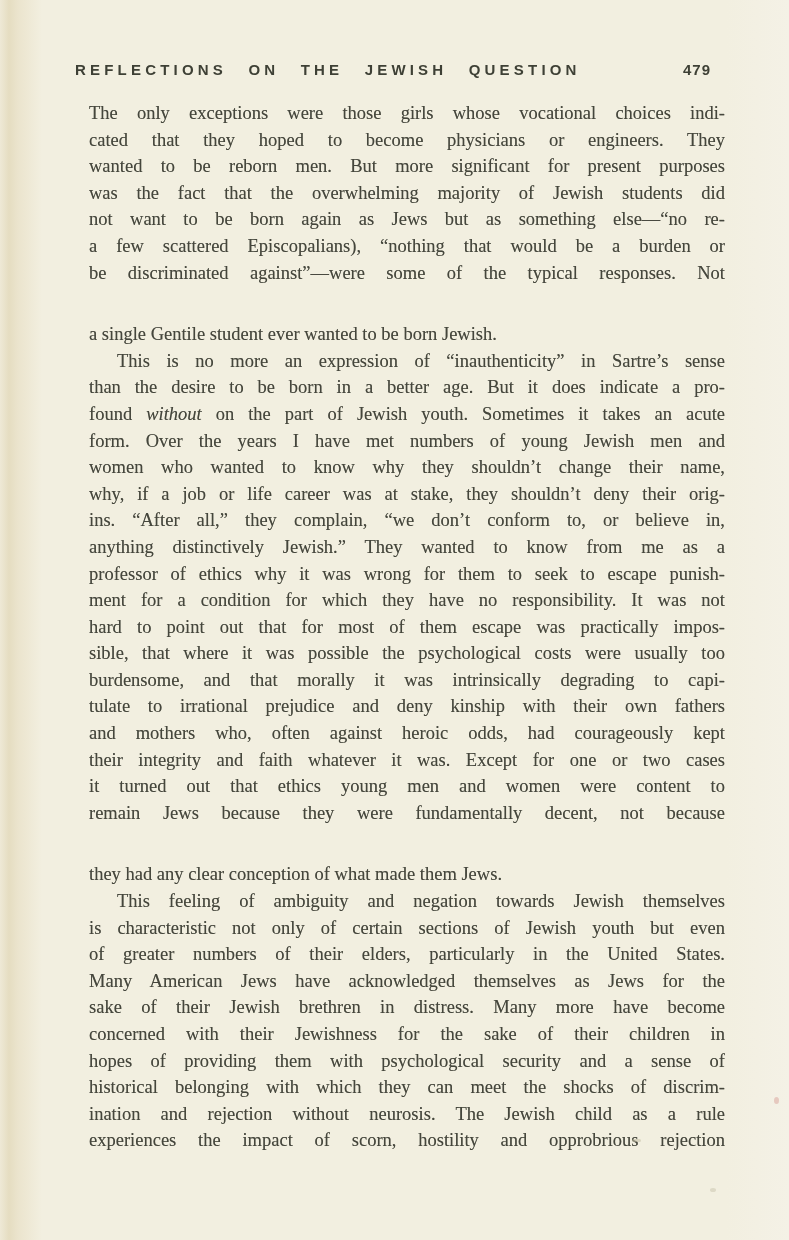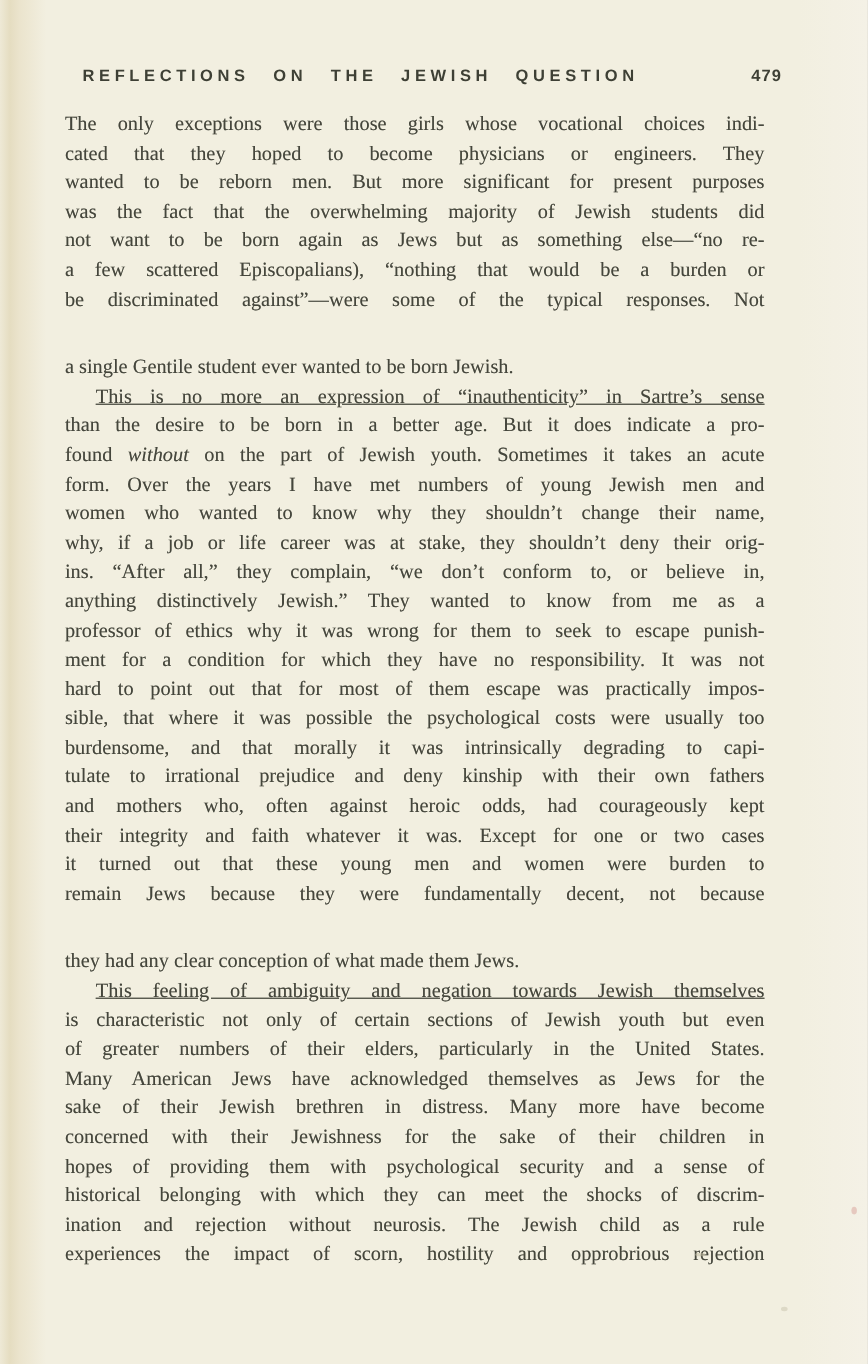--- a/index.html
+++ b/index.html
@@ -39,38 +39,37 @@
     letter-spacing:4.2px;
     word-spacing:13px;
   }
   .head-page{
     font-size:15px;
     letter-spacing:1px;
     margin-left:48px;
   }
   .body-text{
     position:absolute;
-    left:59px;top:100px;
+    left:89px;top:100px;
     width:636px;
     color:var(--ink);
     font-size:18.5px;
     line-height:26.6px;
     text-shadow:0 0 0.6px rgba(69,70,60,0.45);
   }
   .line{
     text-align:justify;
     text-align-last:justify;
   }
   .line.line-last{
     text-align-last:left;
     margin-top:35px;
   }
   .line.indent{
     text-indent:28px;
-    text-decoration:underline;
   }
   .it{font-style:italic;}
   .speck{position:absolute;border-radius:50%;}
   .speck-pink{left:774px;top:1097px;width:5px;height:7px;background:#dfb3aa;opacity:.65;}
   .speck-gray{left:710px;top:1188px;width:6px;height:4px;background:#cfcab4;opacity:.6;}
   .speck-dash{left:632px;top:1139px;width:9px;height:3px;background:#c6c1a8;opacity:.55;border-radius:2px;}
 </style>
 </head>
 <body>
 
@@ -98,21 +97,21 @@
       <div class="line">ins. “After all,” they complain, “we don’t conform to, or believe in,</div>
       <div class="line">anything distinctively Jewish.” They wanted to know from me as a</div>
       <div class="line">professor of ethics why it was wrong for them to seek to escape punish-</div>
       <div class="line">ment for a condition for which they have no responsibility. It was not</div>
       <div class="line">hard to point out that for most of them escape was practically impos-</div>
       <div class="line">sible, that where it was possible the psychological costs were usually too</div>
       <div class="line">burdensome, and that morally it was intrinsically degrading to capi-</div>
       <div class="line">tulate to irrational prejudice and deny kinship with their own fathers</div>
       <div class="line">and mothers who, often against heroic odds, had courageously kept</div>
       <div class="line">their integrity and faith whatever it was. Except for one or two cases</div>
-      <div class="line">it turned out that these young men and women were burden to</div>
+      <div class="line">it turned out that ethics young men and women were content to</div>
       <div class="line">remain Jews because they were fundamentally decent, not because</div>
       <div class="line line-last">they had any clear conception of what made them Jews.</div>
       <div class="line indent">This feeling of ambiguity and negation towards Jewish themselves</div>
       <div class="line">is characteristic not only of certain sections of Jewish youth but even</div>
       <div class="line">of greater numbers of their elders, particularly in the United States.</div>
       <div class="line">Many American Jews have acknowledged themselves as Jews for the</div>
       <div class="line">sake of their Jewish brethren in distress. Many more have become</div>
       <div class="line">concerned with their Jewishness for the sake of their children in</div>
       <div class="line">hopes of providing them with psychological security and a sense of</div>
       <div class="line">historical belonging with which they can meet the shocks of discrim-</div>

